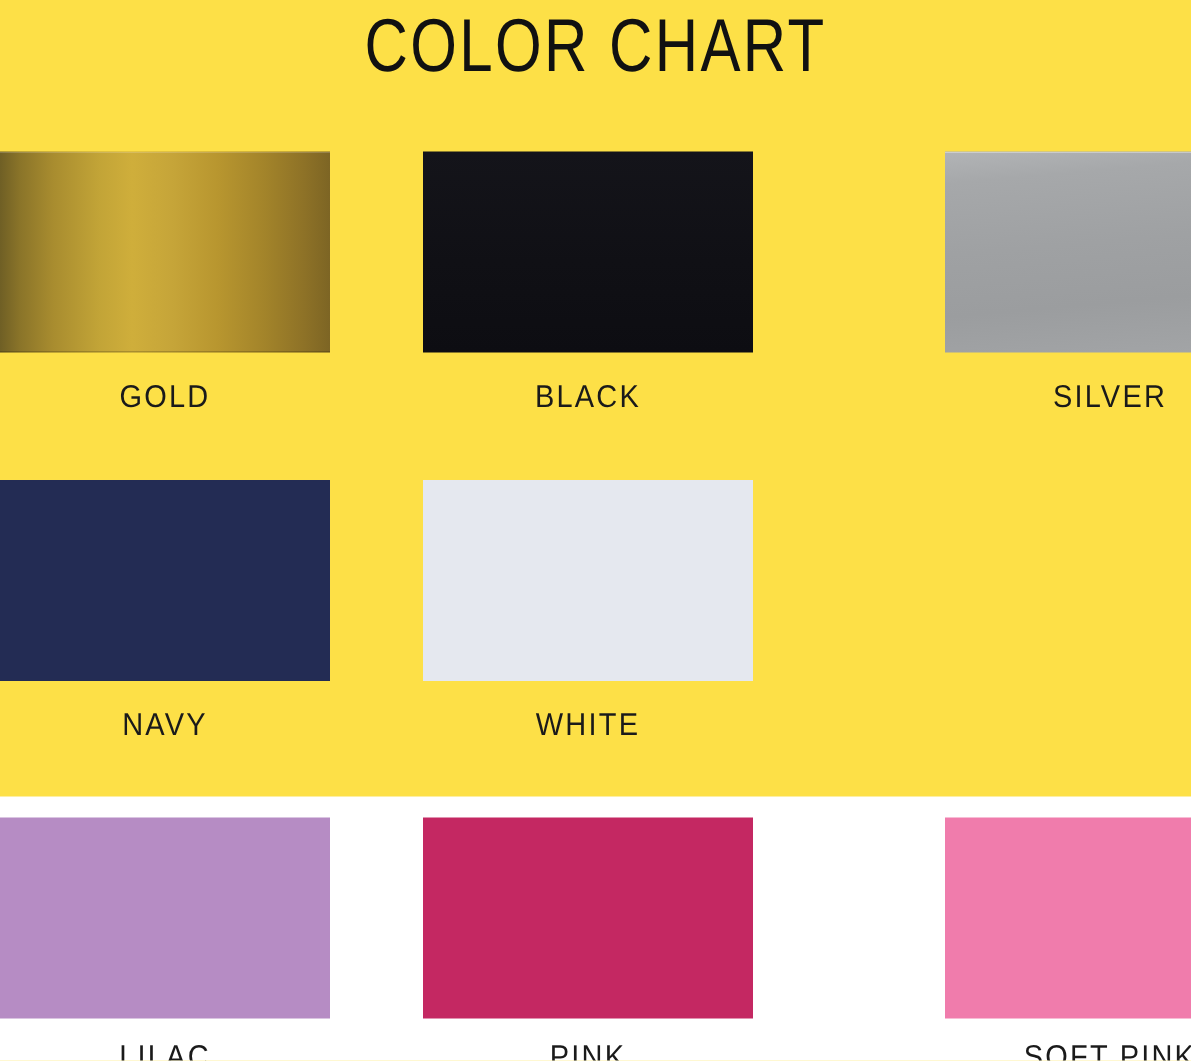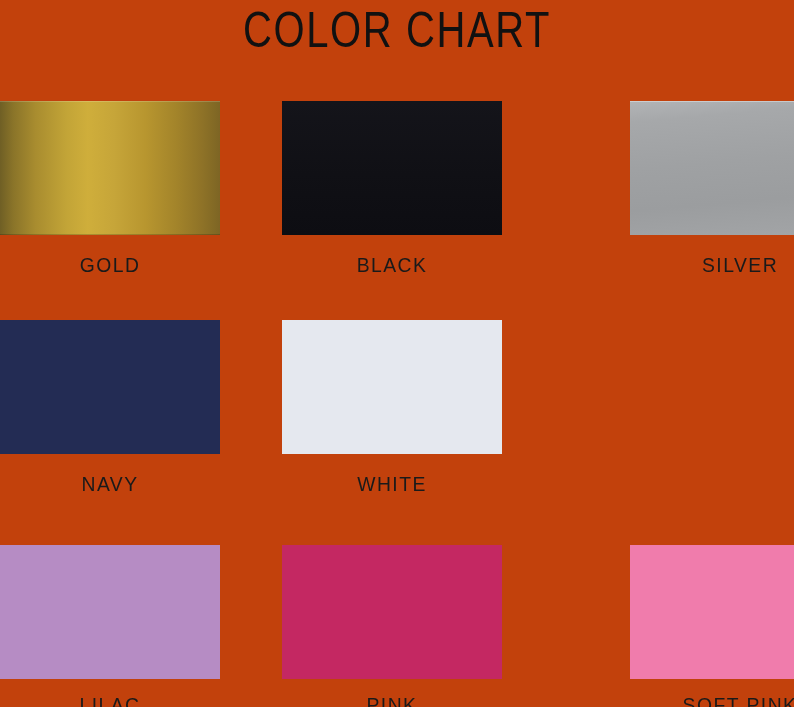--- a/index.html
+++ b/index.html
@@ -11,22 +11,22 @@
     width: 794px;
     height: 707px;
     overflow: hidden;
     font-family: "Liberation Sans", sans-serif;
     position: relative;
   }
 
   .page {
     position: relative;
     width: 794px;
-    height: 707px;
-    background: #c2410c;
+    height: 531px;
+    background: #fde047;
   }
 
   
   .chart-title {
     position: absolute;
     top: 5px;
     left: 0;
     width: 794px;
     text-align: center;
     font-family: "Liberation Sans", sans-serif;

